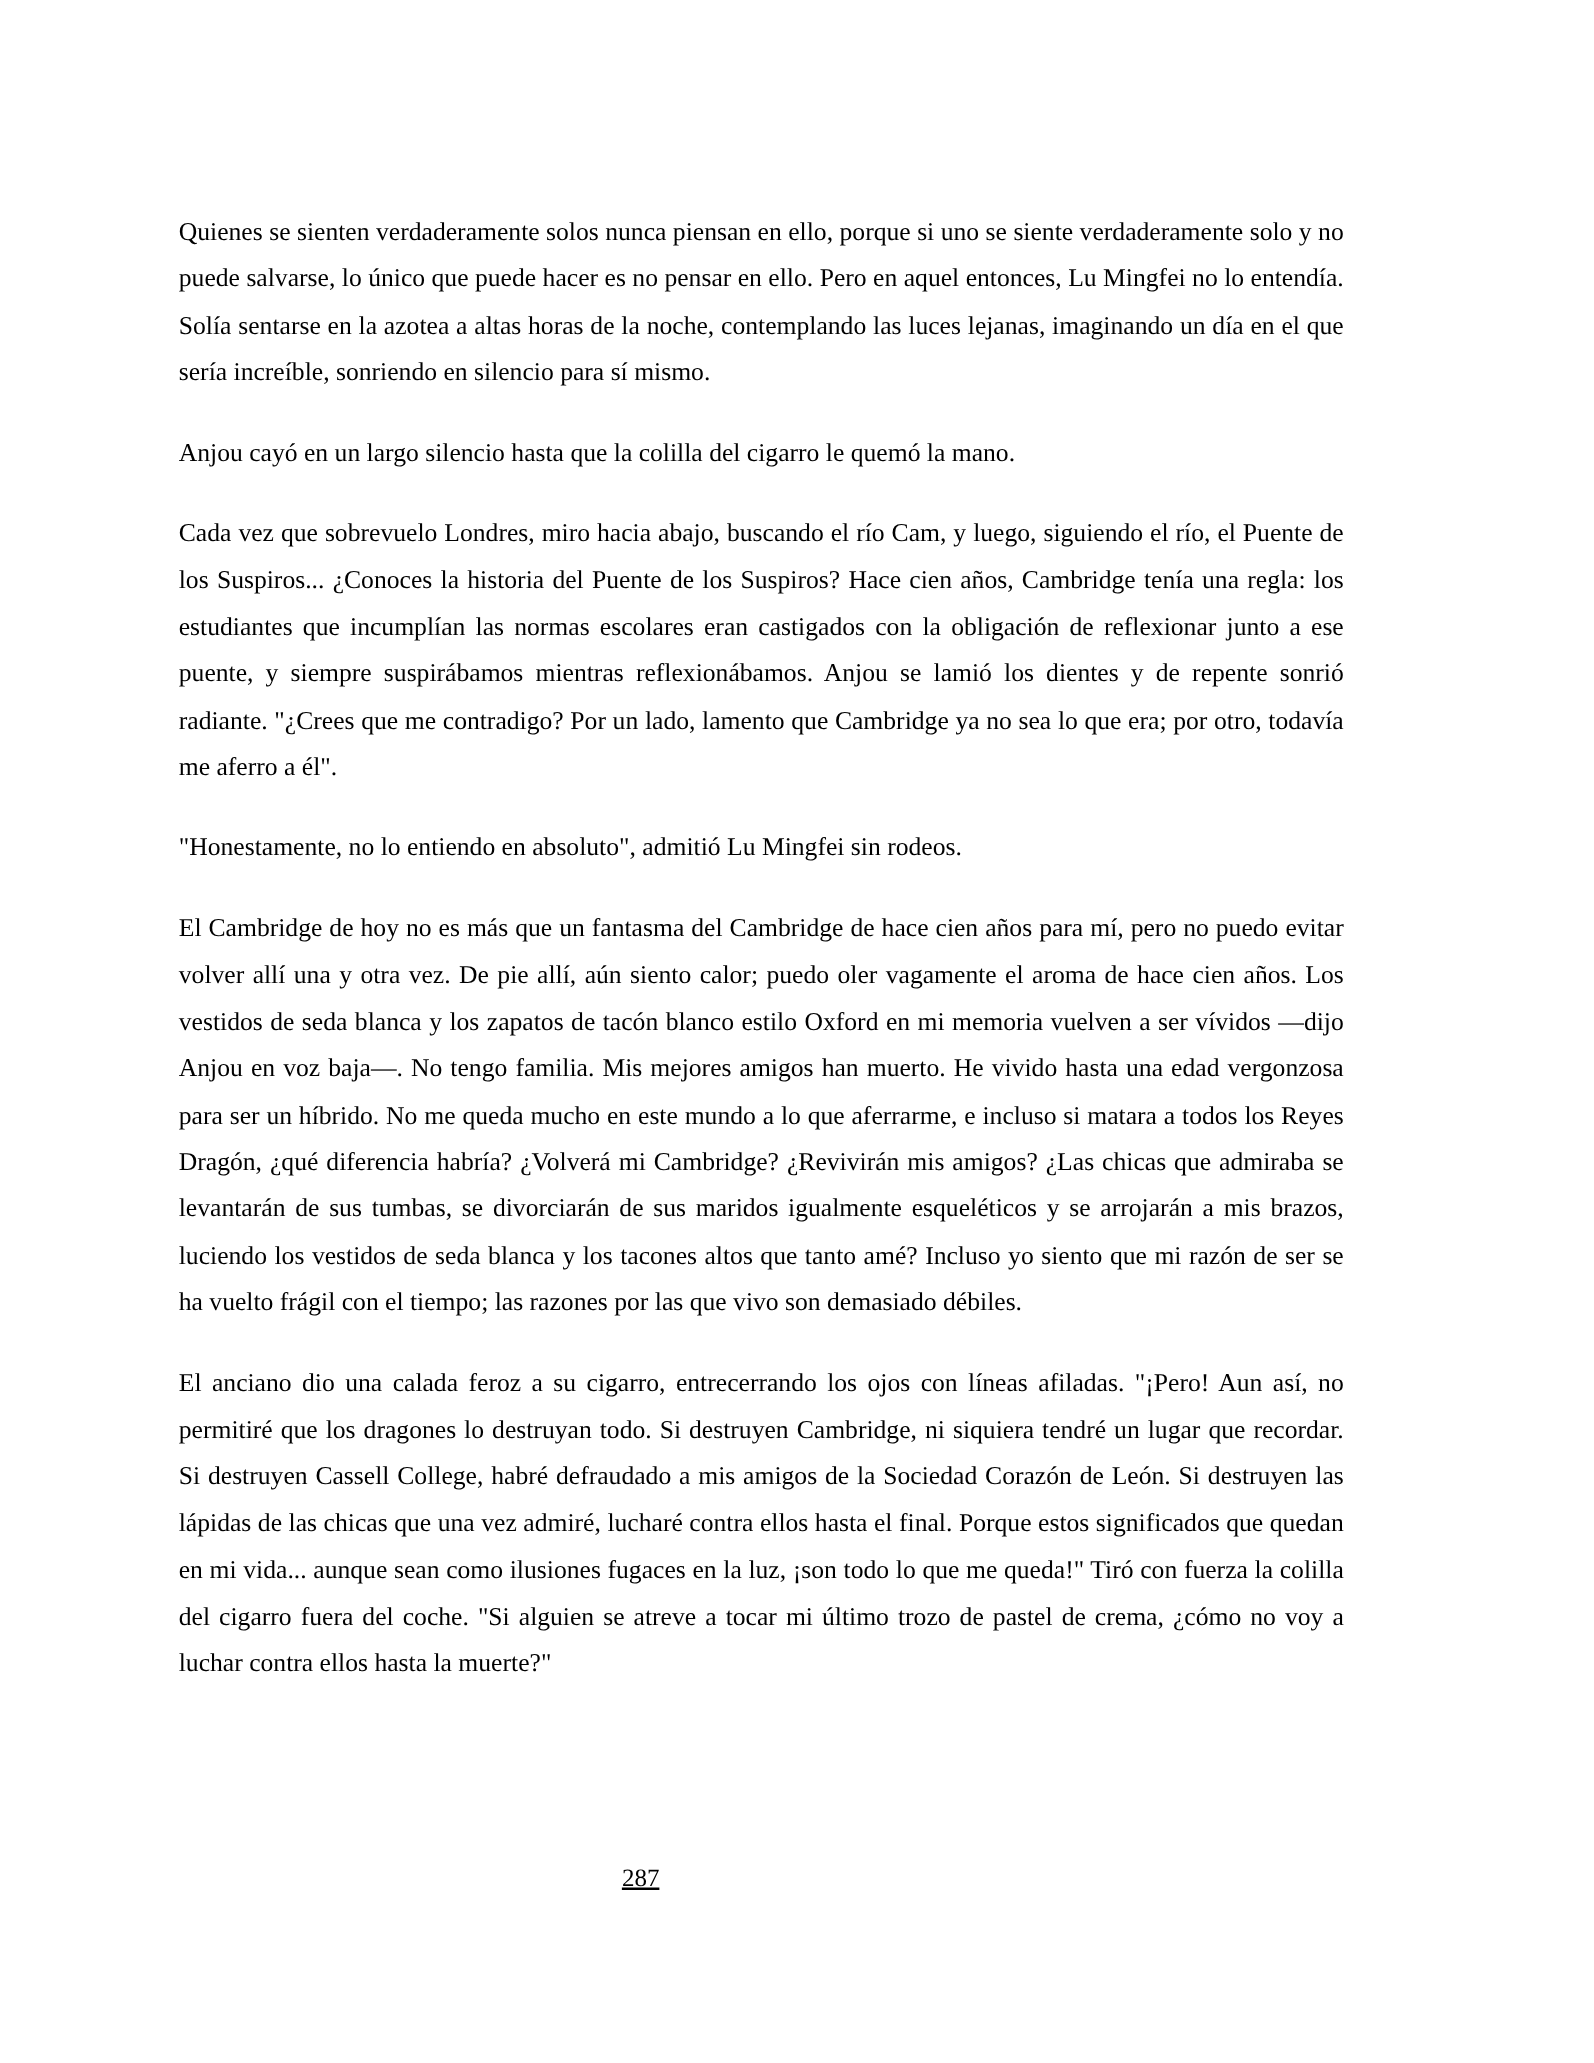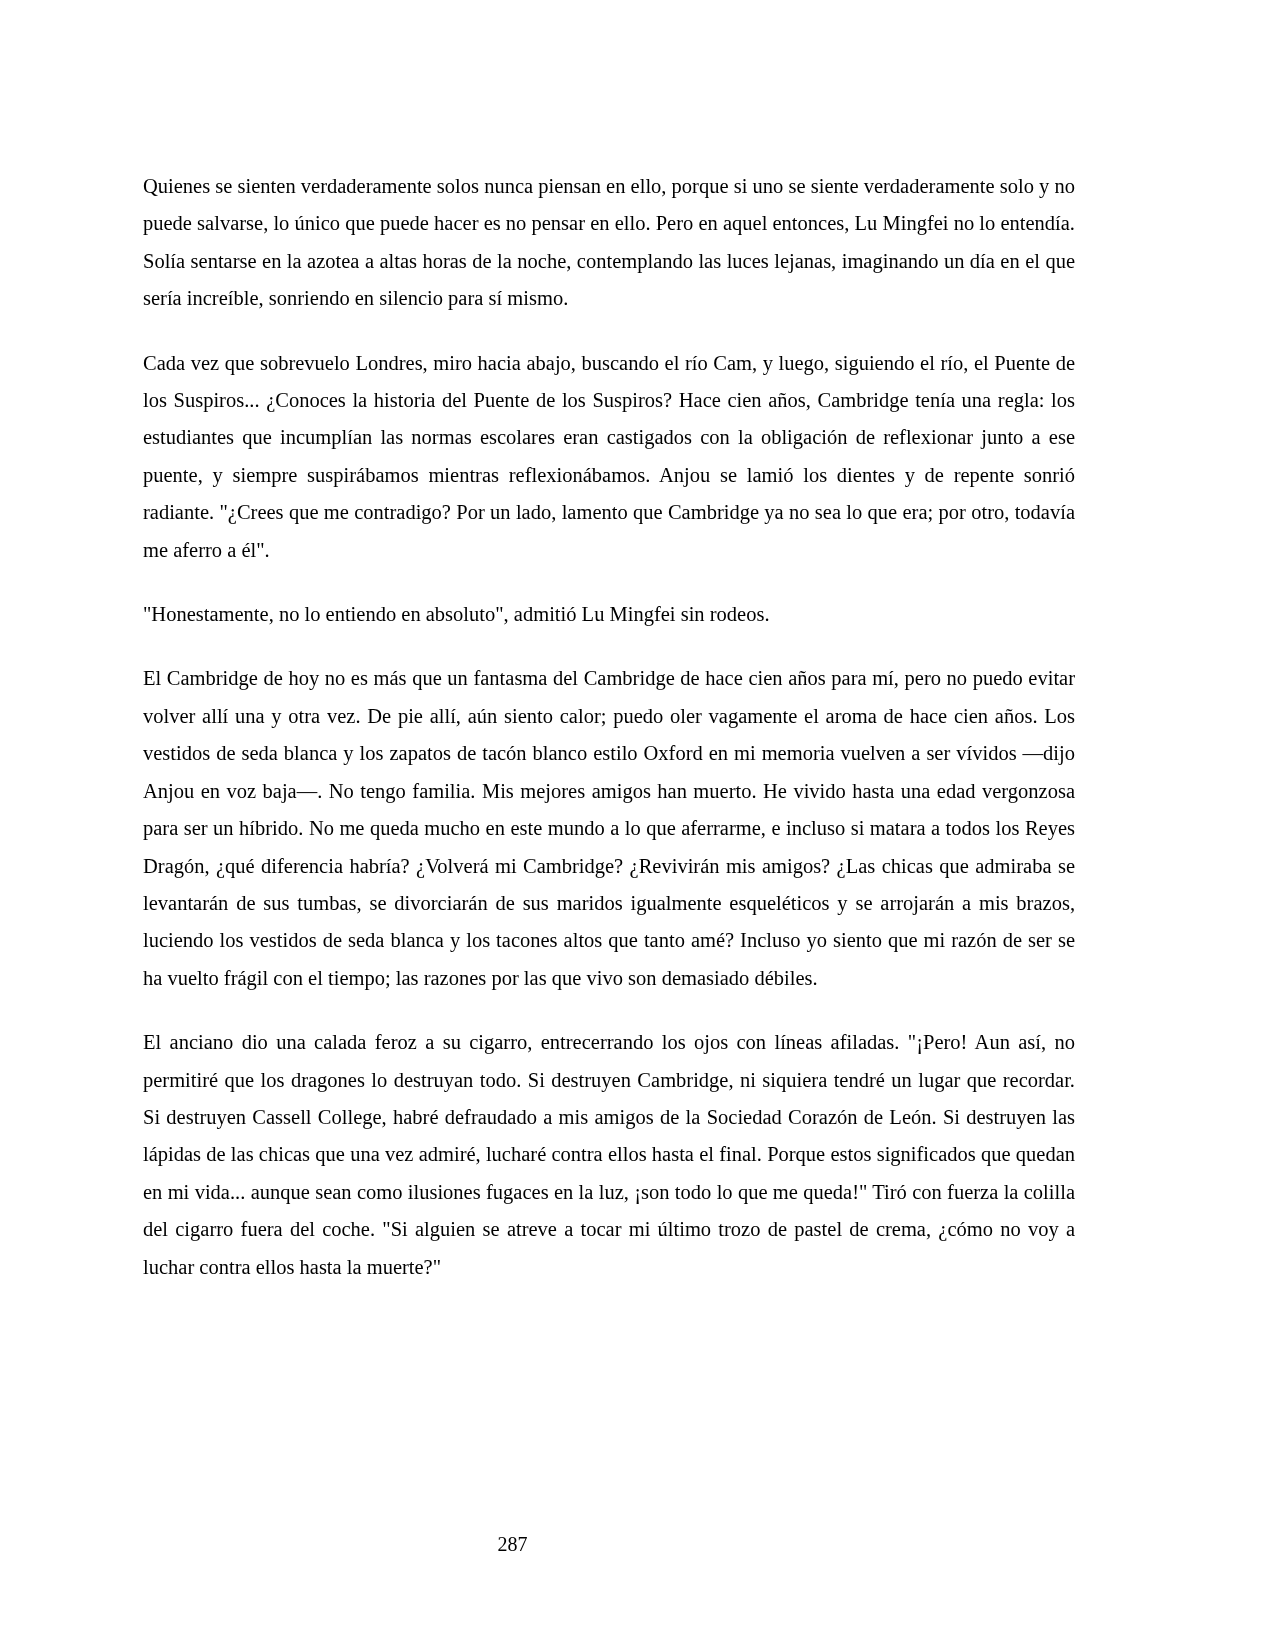--- a/index.html
+++ b/index.html
@@ -46,35 +46,37 @@
     -webkit-hyphens: none;
   }
 
   .para:last-child {
     margin-bottom: 0;
   }
 
   .page-number {
     position: absolute;
     left: 0;
-    top: 1531px;
+    top: 1490px;
     width: 1025px;
     text-align: center;
     font-size: 20px;
     line-height: 26px;
     font-family: "Liberation Serif", "DejaVu Serif", serif;
+    text-decoration: underline;
   }
 </style>
 </head>
 <body>
 
 <div class="page">
 
   <div class="text-column">
     <p class="para">Quienes se sienten verdaderamente solos nunca piensan en ello, porque si uno se siente verdaderamente solo y no puede salvarse, lo único que puede hacer es no pensar en ello. Pero en aquel entonces, Lu Mingfei no lo entendía. Solía sentarse en la azotea a altas horas de la noche, contemplando las luces lejanas, imaginando un día en el que sería increíble, sonriendo en silencio para sí mismo.</p>
+    <p class="para">Anjou cayó en un largo silencio hasta que la colilla del cigarro le quemó la mano.</p>
     <p class="para">Cada vez que sobrevuelo Londres, miro hacia abajo, buscando el río Cam, y luego, siguiendo el río, el Puente de los Suspiros... ¿Conoces la historia del Puente de los Suspiros? Hace cien años, Cambridge tenía una regla: los estudiantes que incumplían las normas escolares eran castigados con la obligación de reflexionar junto a ese puente, y siempre suspirábamos mientras reflexionábamos. Anjou se lamió los dientes y de repente sonrió radiante. "¿Crees que me contradigo? Por un lado, lamento que Cambridge ya no sea lo que era; por otro, todavía me aferro a él".</p>
     <p class="para">"Honestamente, no lo entiendo en absoluto", admitió Lu Mingfei sin rodeos.</p>
     <p class="para">El Cambridge de hoy no es más que un fantasma del Cambridge de hace cien años para mí, pero no puedo evitar volver allí una y otra vez. De pie allí, aún siento calor; puedo oler vagamente el aroma de hace cien años. Los vestidos de seda blanca y los zapatos de tacón blanco estilo Oxford en mi memoria vuelven a ser vívidos —dijo Anjou en voz baja—. No tengo familia. Mis mejores amigos han muerto. He vivido hasta una edad vergonzosa para ser un híbrido. No me queda mucho en este mundo a lo que aferrarme, e incluso si matara a todos los Reyes Dragón, ¿qué diferencia habría? ¿Volverá mi Cambridge? ¿Revivirán mis amigos? ¿Las chicas que admiraba se levantarán de sus tumbas, se divorciarán de sus maridos igualmente esqueléticos y se arrojarán a mis brazos, luciendo los vestidos de seda blanca y los tacones altos que tanto amé? Incluso yo siento que mi razón de ser se ha vuelto frágil con el tiempo; las razones por las que vivo son demasiado débiles.</p>
     <p class="para">El anciano dio una calada feroz a su cigarro, entrecerrando los ojos con líneas afiladas. "¡Pero! Aun así, no permitiré que los dragones lo destruyan todo. Si destruyen Cambridge, ni siquiera tendré un lugar que recordar. Si destruyen Cassell College, habré defraudado a mis amigos de la Sociedad Corazón de León. Si destruyen las lápidas de las chicas que una vez admiré, lucharé contra ellos hasta el final. Porque estos significados que quedan en mi vida... aunque sean como ilusiones fugaces en la luz, ¡son todo lo que me queda!" Tiró con fuerza la colilla del cigarro fuera del coche. "Si alguien se atreve a tocar mi último trozo de pastel de crema, ¿cómo no voy a luchar contra ellos hasta la muerte?"</p>
   </div>
 
   <div class="page-number">287</div>
 
 </div>
 

